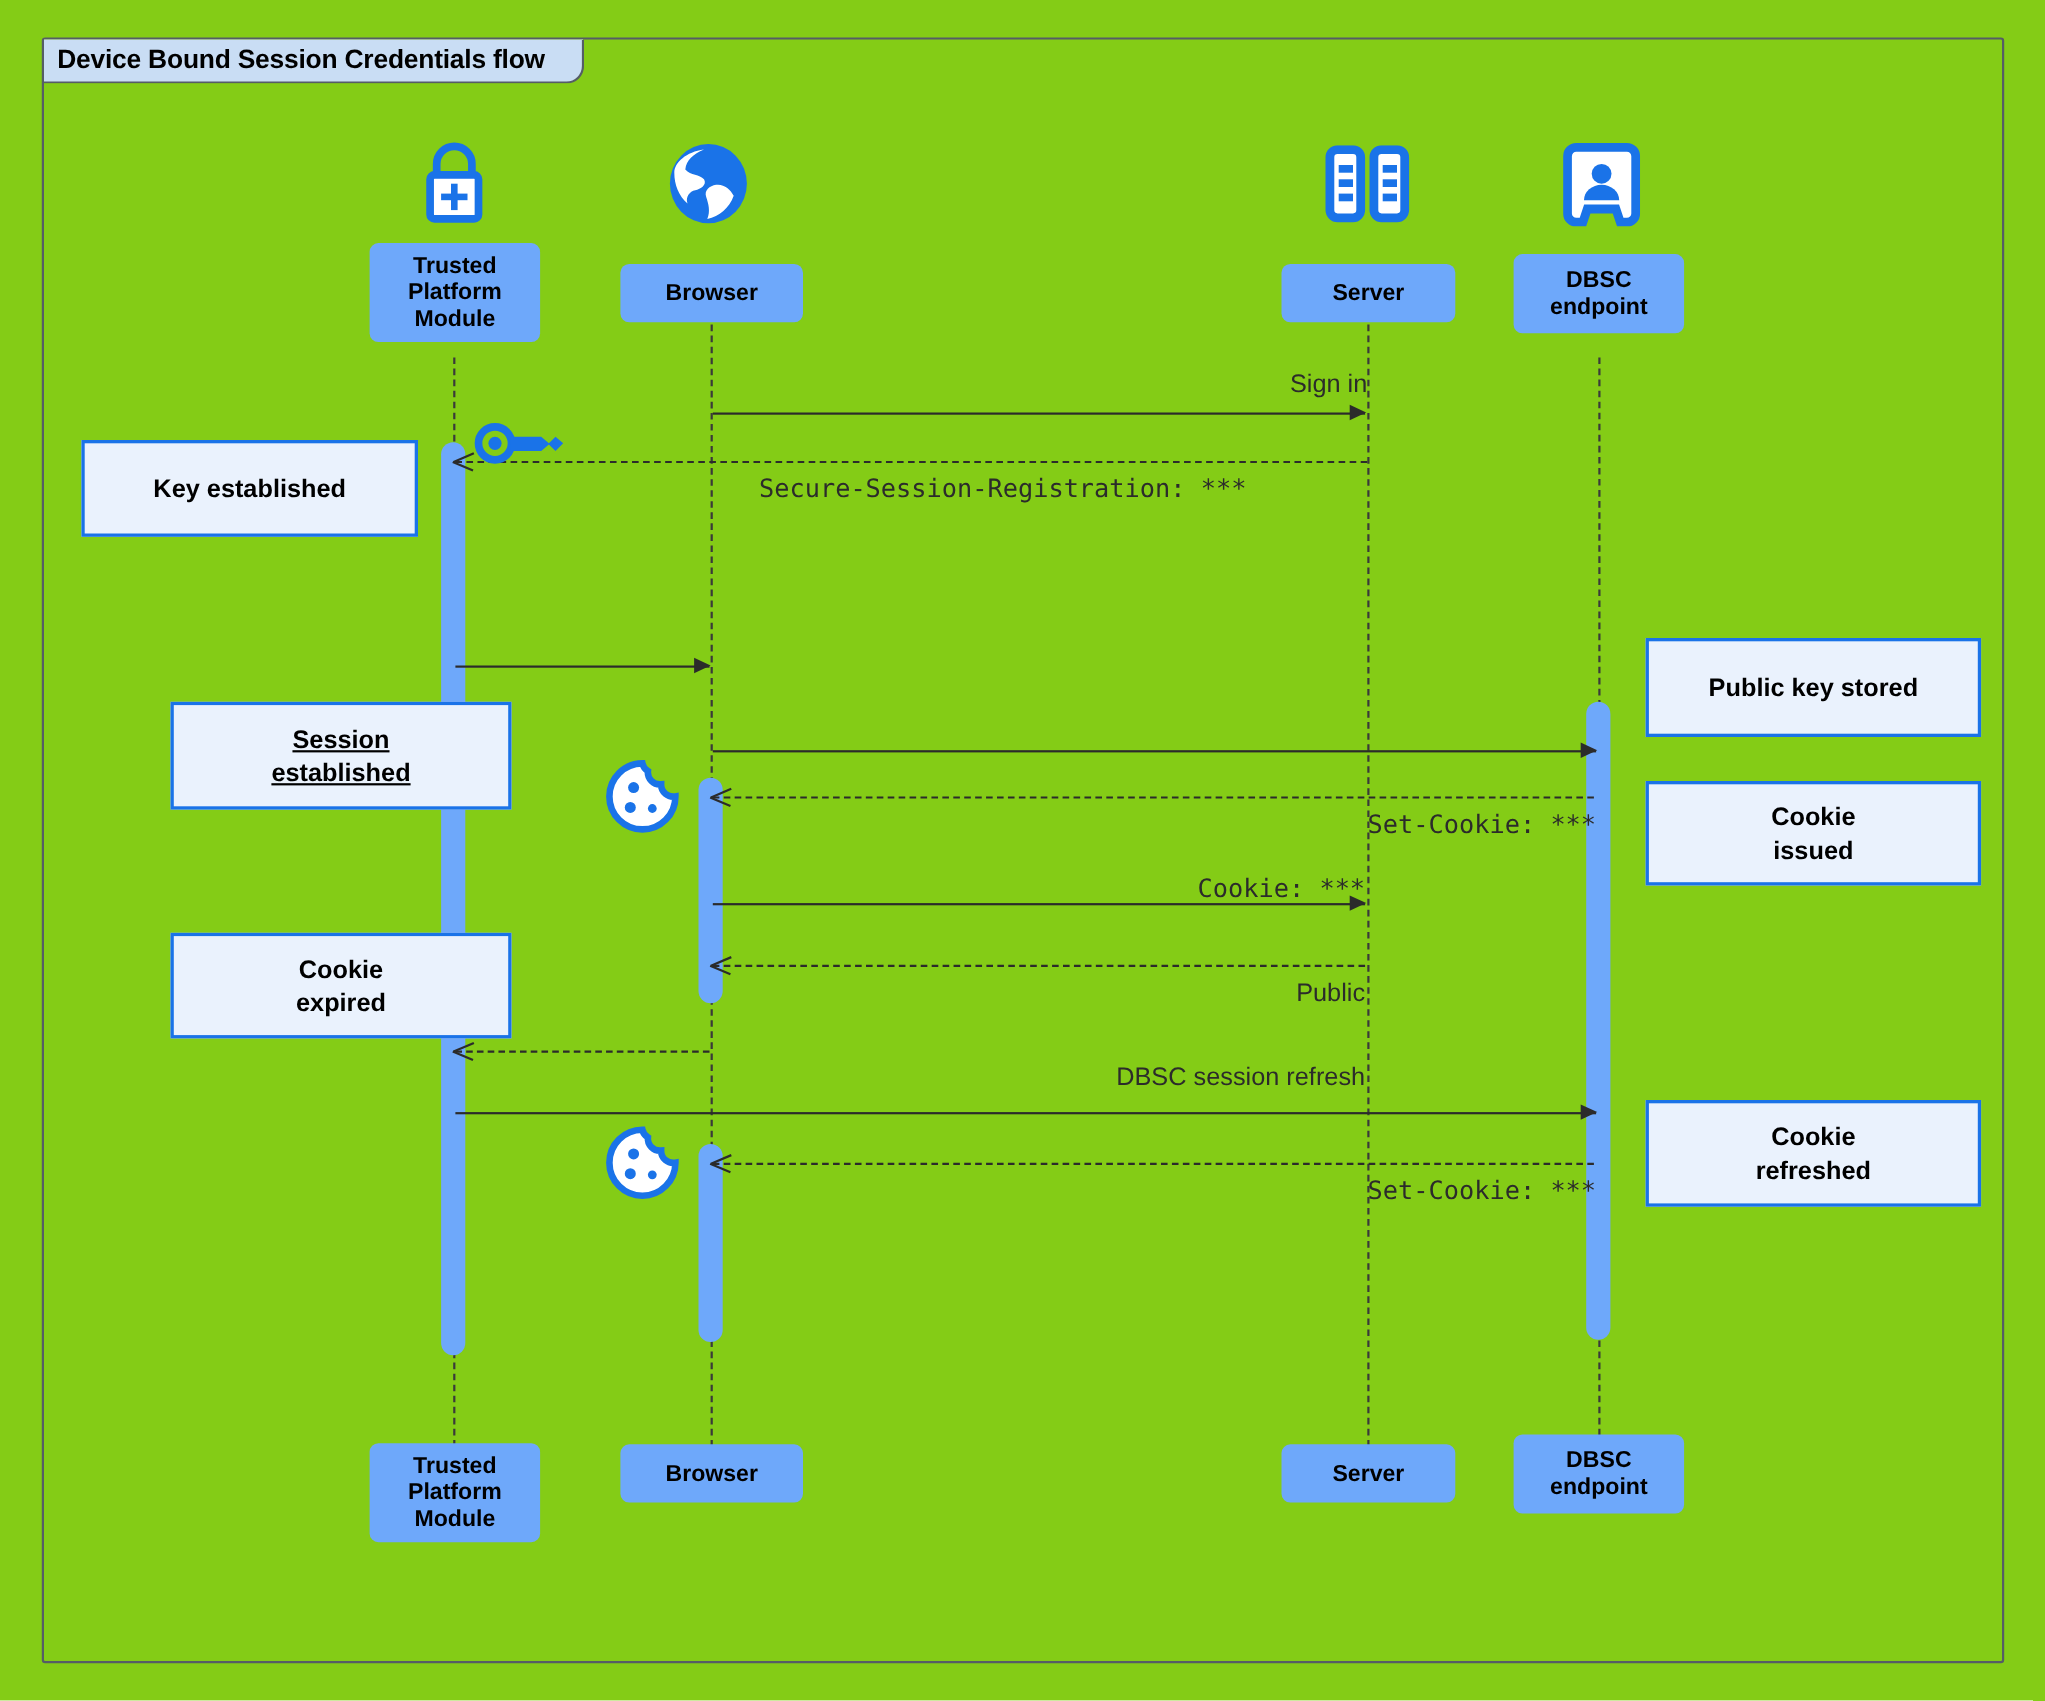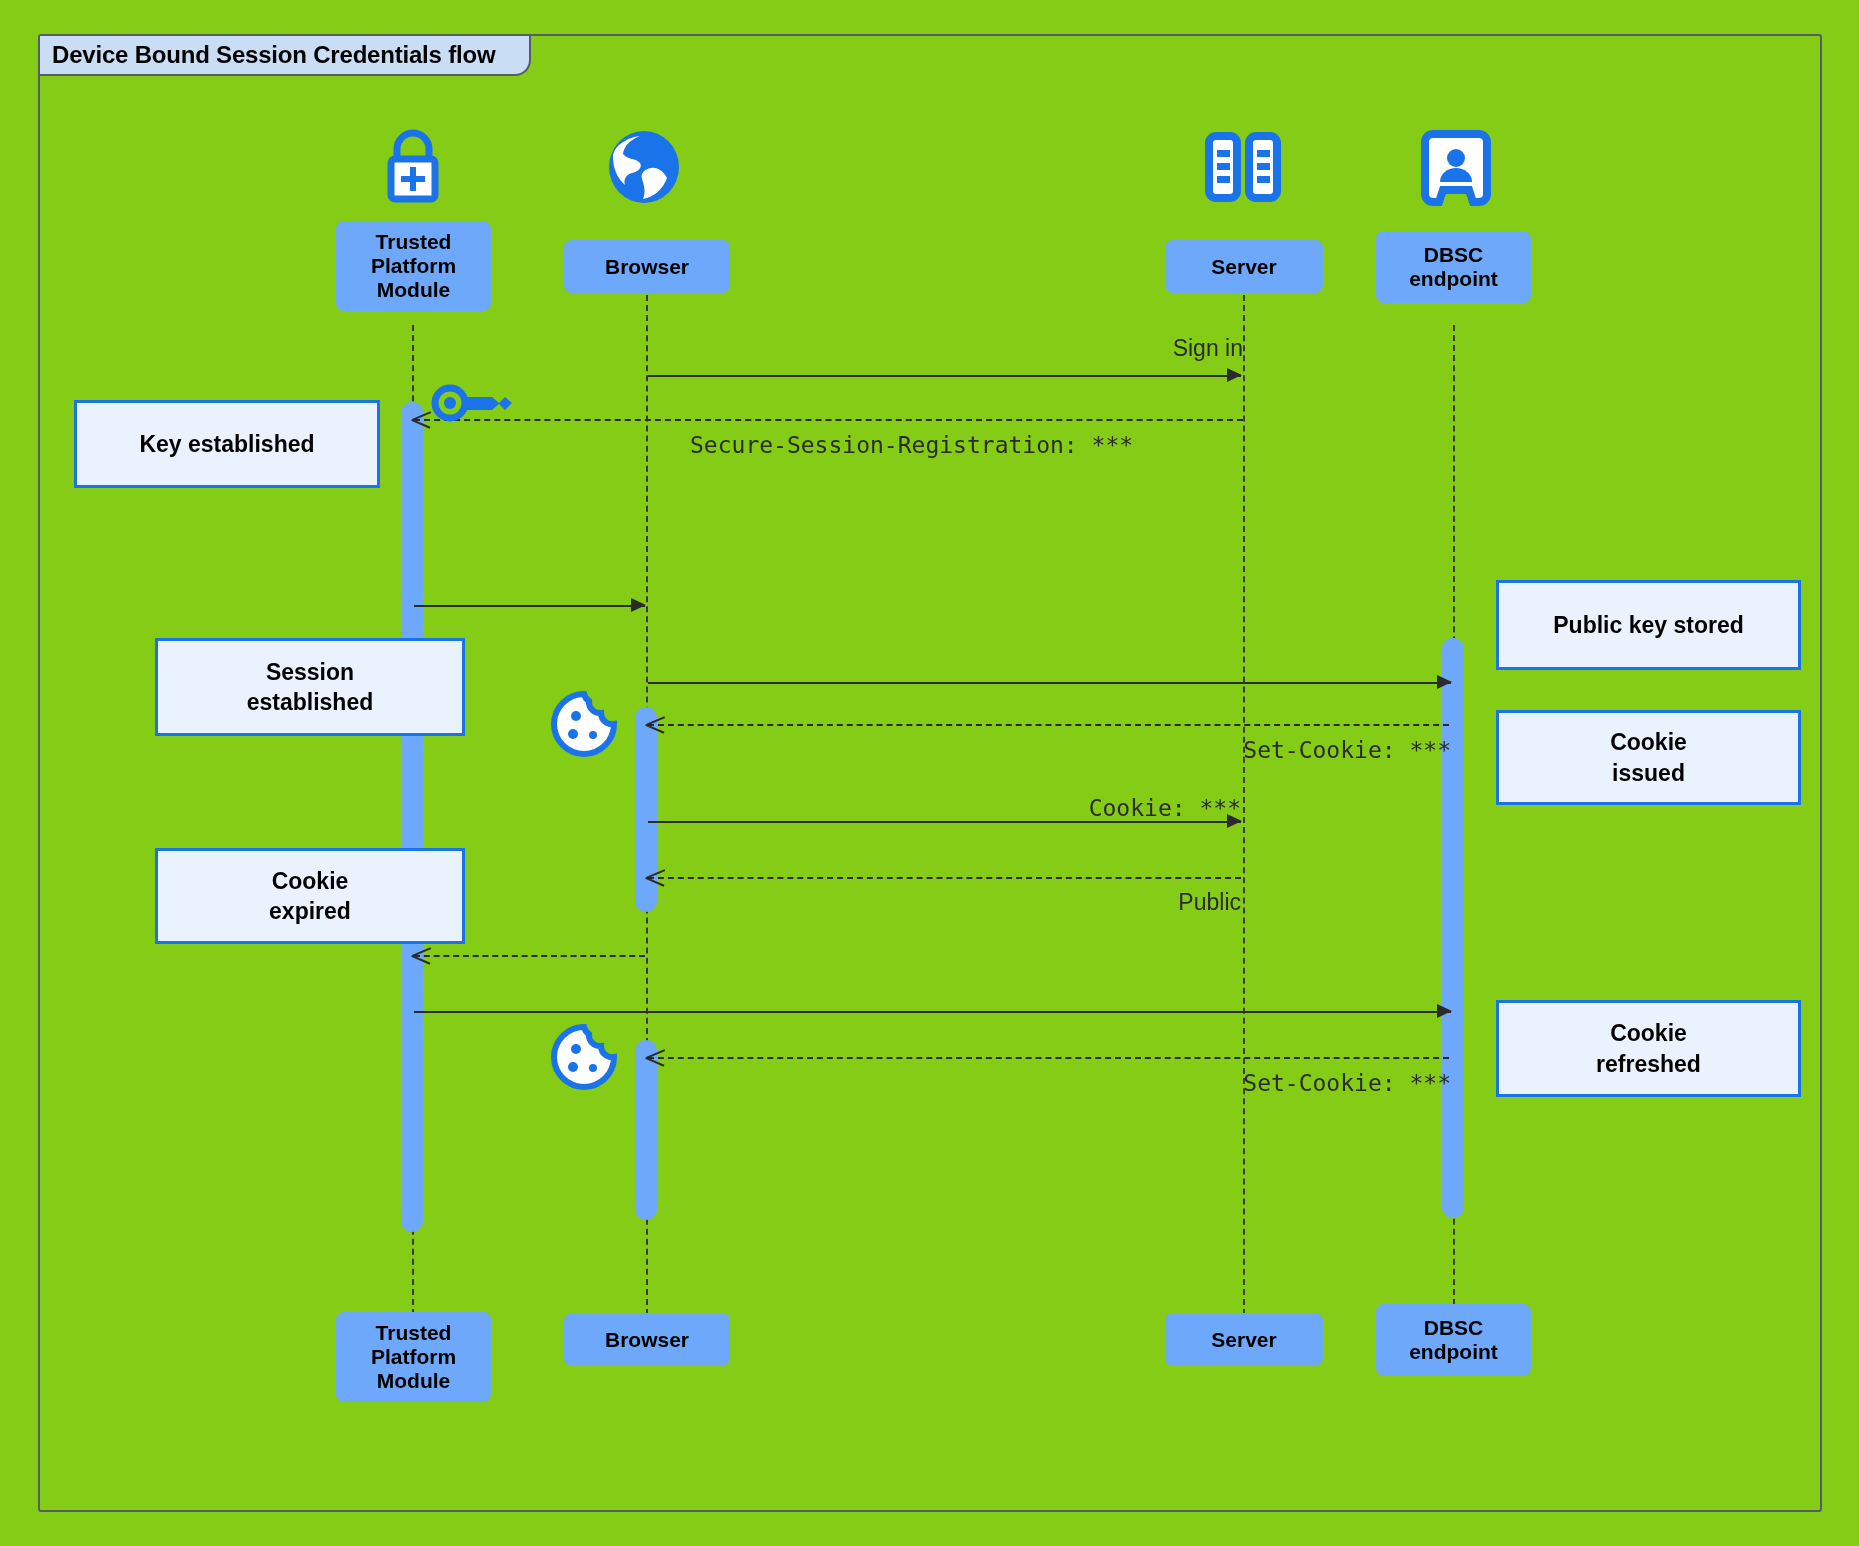--- a/index.html
+++ b/index.html
@@ -275,20 +275,21 @@
   <div class="msg dashed" style="left:648px; top:877px; width:593px;">
     <div class="line"></div>
       <div class="ah-open-l"></div>
   </div>
   <div class="msg-label sans" style="left:648px; top:889px; width:593px;">Public</div>
 
   <div class="msg dashed" style="left:414px; top:955px; width:231px;">
     <div class="line"></div>
       <div class="ah-open-l"></div>
   </div>
+  <div class="msg-label sans" style="left:648px; top:965px; width:593px;">DBSC session refresh</div>
 
   <div class="msg" style="left:414px; top:1011px; width:1037px;">
     <div class="line"></div>
       <div class="ah-solid-r"></div>
   </div>
 
   <div class="msg dashed" style="left:648px; top:1057px; width:801px;">
     <div class="line"></div>
       <div class="ah-open-l"></div>
   </div>
@@ -300,21 +301,21 @@
       <circle cx="28" cy="26" r="5" fill="#1a73e8"></circle>
       <circle cx="25" cy="44" r="5" fill="#1a73e8"></circle>
       <circle cx="45" cy="45" r="4" fill="#1a73e8"></circle>
     </svg>
   </div>
 
   <div class="note" style="left:74px; top:400px; width:306px; height:88px;">
     <span style="white-space:pre-line;">Key established</span>
   </div>
 
-  <div class="note" style="left:155px; top:638px; width:310px; height:98px;">
+  <div class="note" style="left:155px; top:638px; width:310px; height:98px;text-decoration:underline;">
     <span style="white-space:pre-line;">Session
 established</span>
   </div>
 
   <div class="note" style="left:155px; top:848px; width:310px; height:96px;">
     <span style="white-space:pre-line;">Cookie
 expired</span>
   </div>
 
   <div class="note" style="left:1496px; top:580px; width:305px; height:90px;">

